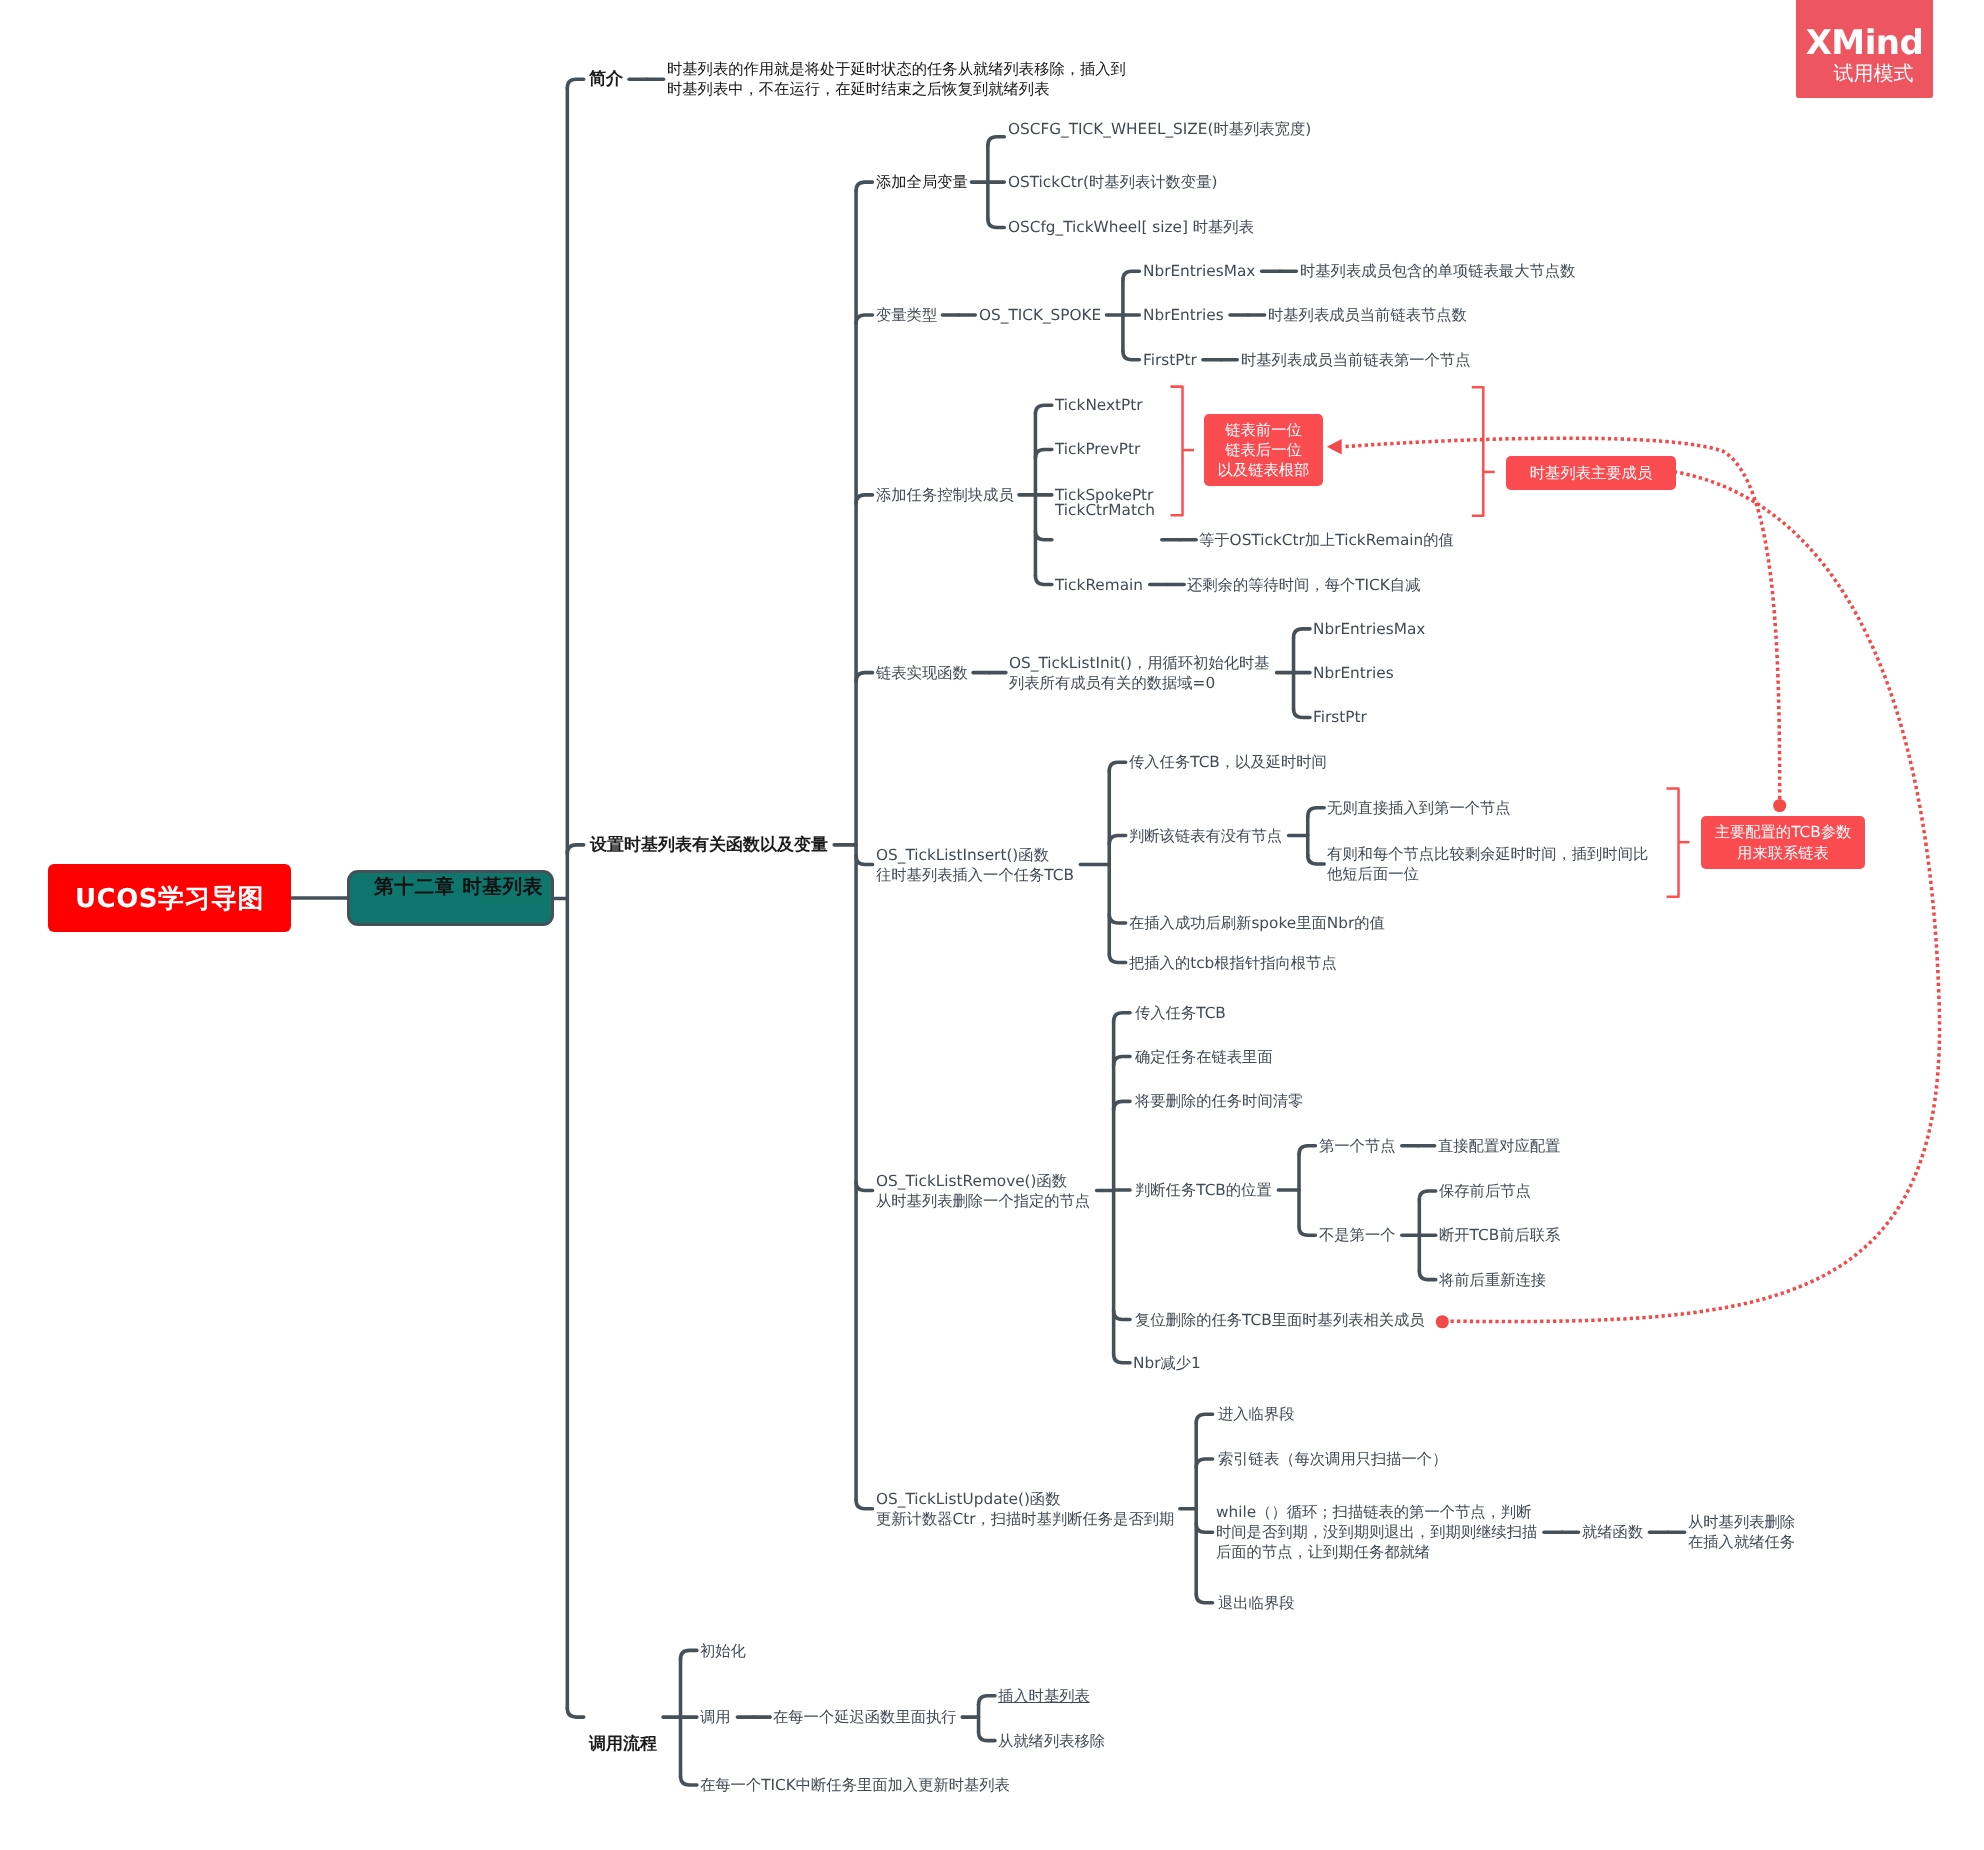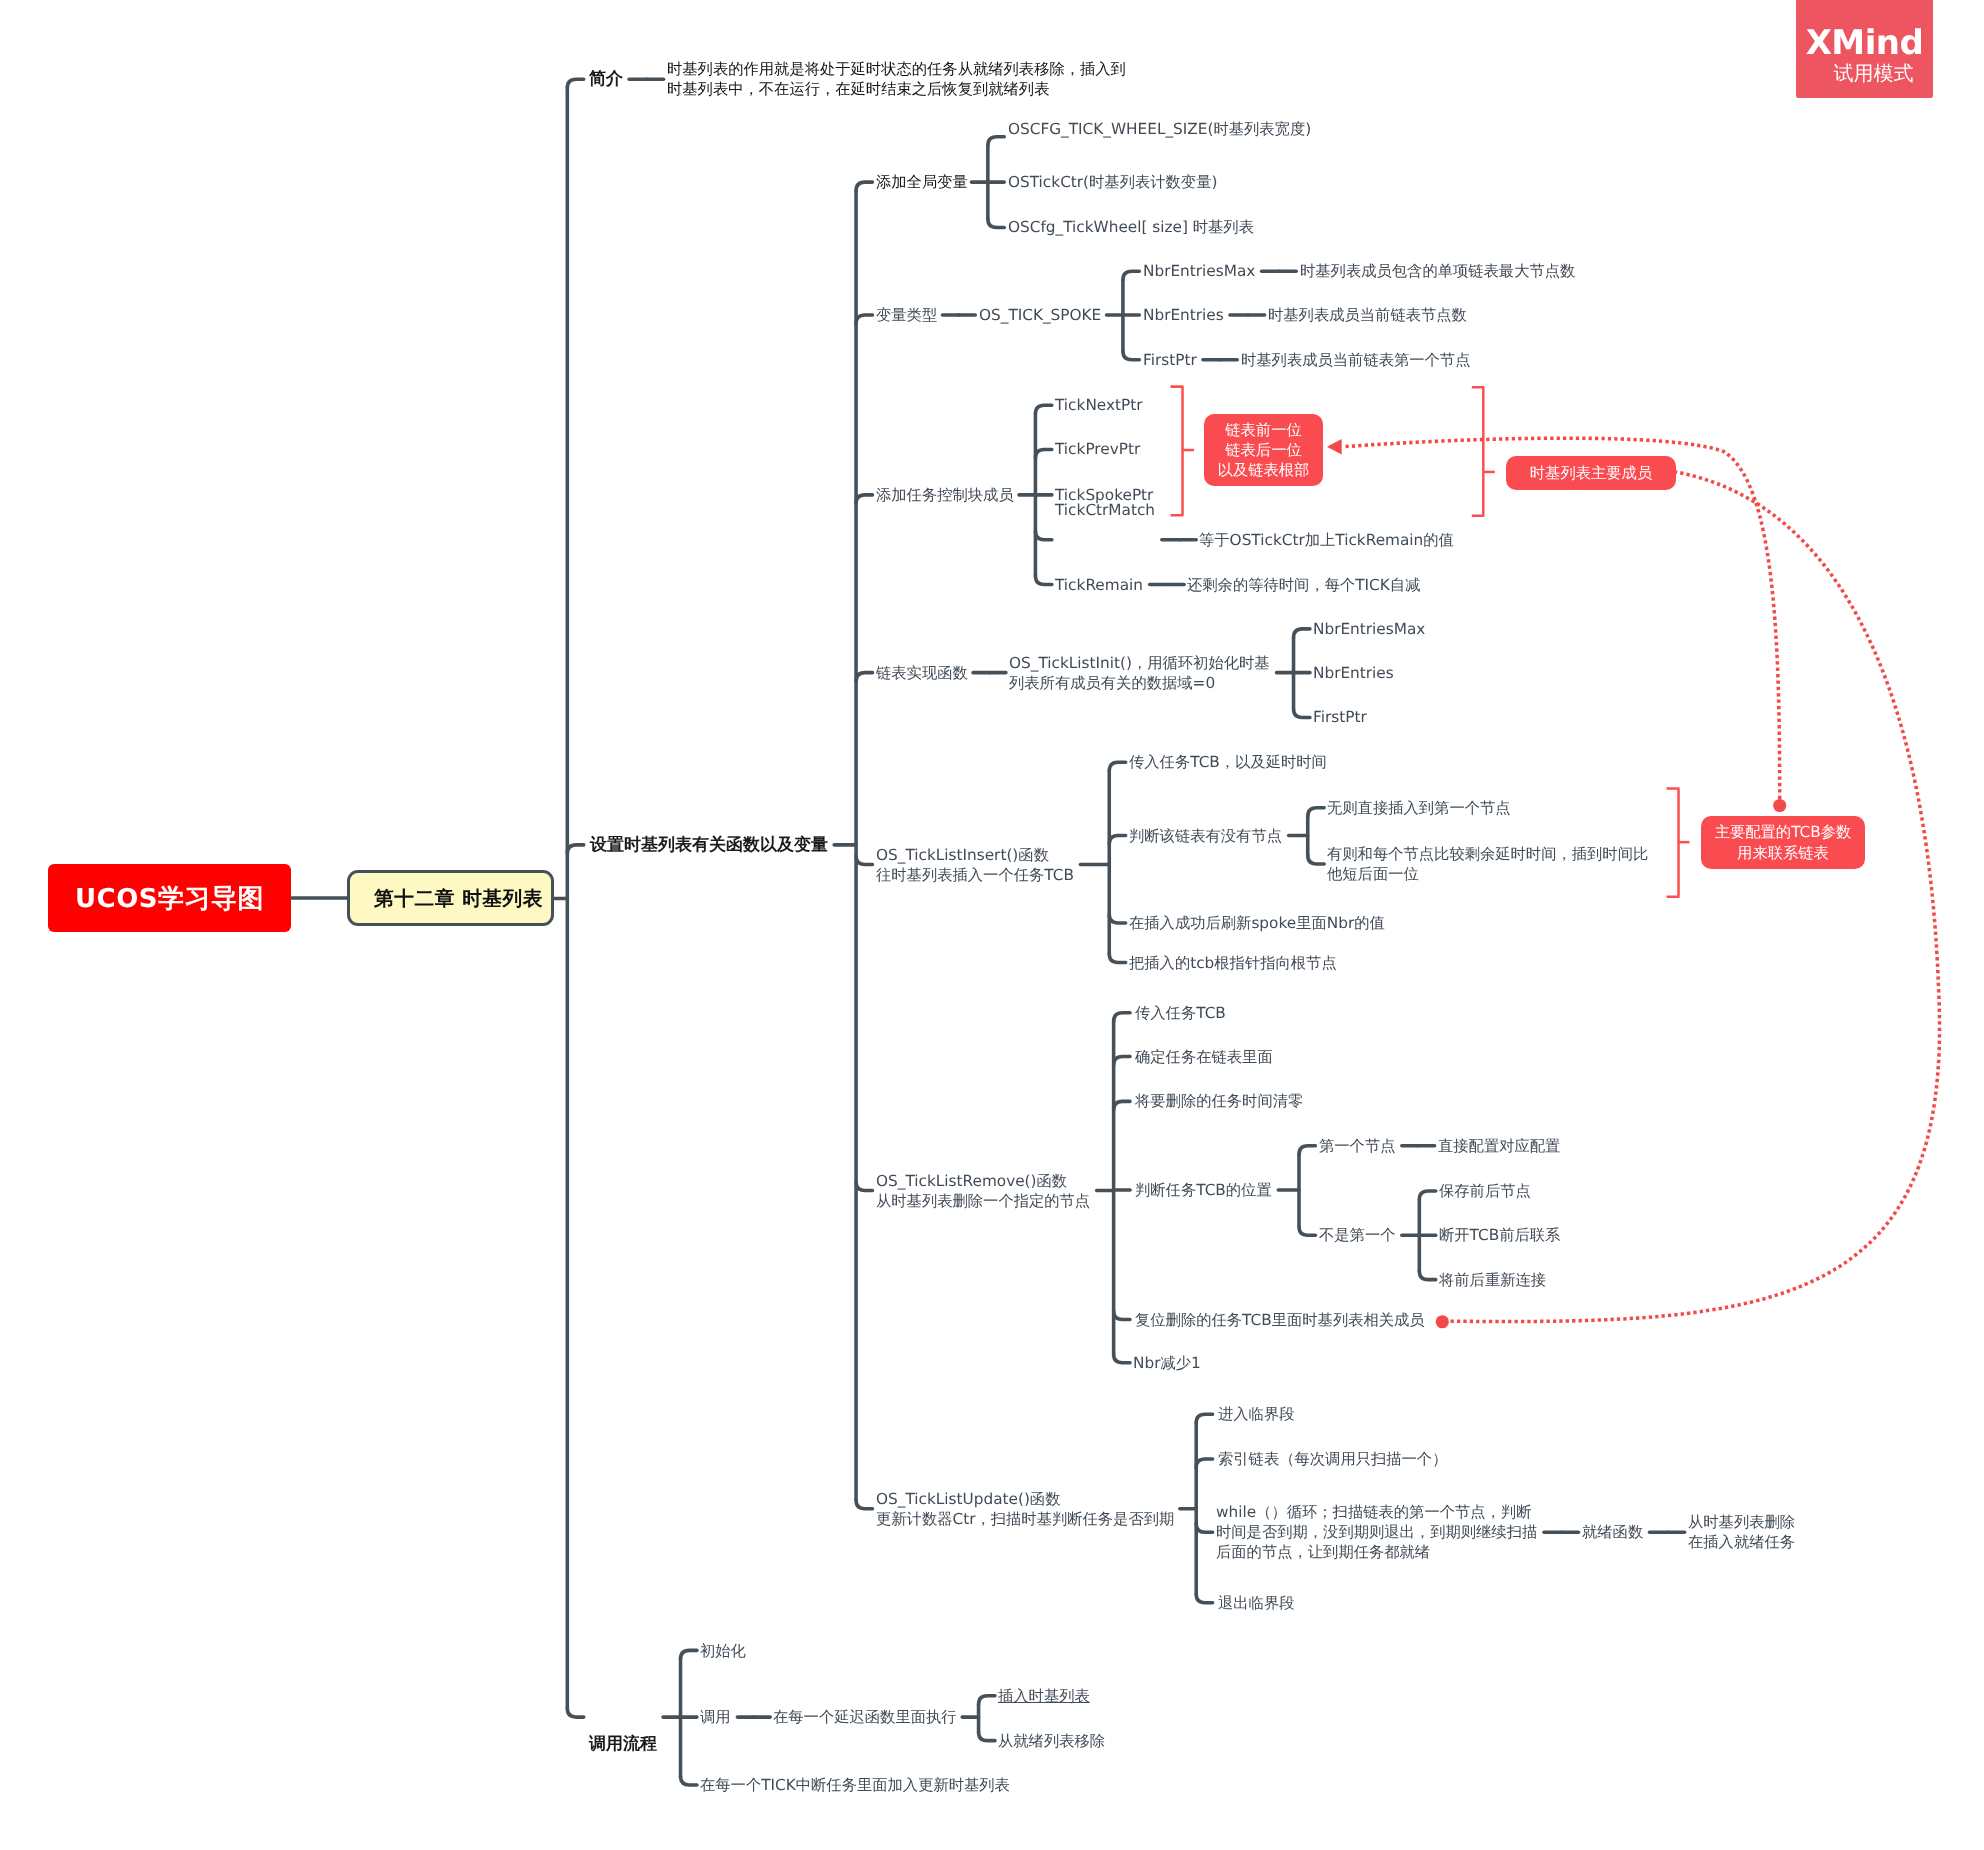--- a/index.html
+++ b/index.html
@@ -8,24 +8,24 @@
        font-family:"DejaVu Sans","Liberation Sans",sans-serif;
        -webkit-font-smoothing:antialiased;text-rendering:geometricPrecision;}
   #stage{position:relative;width:1985px;height:1850px;background:#FFFFFF;}
   svg#links{position:absolute;left:0;top:0;width:1985px;height:1850px;}
   .node{position:absolute;white-space:pre;color:#414B56;line-height:1.32;letter-spacing:0px;}
   .node.b{font-weight:700;color:#1b1b1b;}
   .node.dk{color:#151515;}
   .root-node{position:absolute;background:#FF0000;color:#FFFFFF;border-radius:6px;
              display:flex;align-items:center;justify-content:center;font-weight:700;
              letter-spacing:0.5px;}
-  .topic-node{position:absolute;background:#fef9c3;border:3.8px solid #465058;border-radius:11px;
-              display:flex;align-items:center;justify-content:center;font-weight:700;color:#111111;
+  .topic-node{position:absolute;background:#0f766e;border:3.8px solid #465058;border-radius:11px;
+              display:flex;justify-content:center;font-weight:700;color:#111111;
               box-sizing:border-box;letter-spacing:0.5px;padding-left:16px;}
-  .callout{position:absolute;background:#FA4B51;color:#FFFFFF;border-radius:10px;
+  .callout{position:absolute;background:#FA4B51;color:#FFFFFF;border-radius:5px;
            display:flex;flex-direction:column;align-items:center;justify-content:center;
            text-align:center;line-height:1.32;box-sizing:border-box;}
   .wm{position:absolute;left:1796px;top:0px;width:137px;height:98px;background:#ED5560;color:#FFFFFF;border-radius:0 0 2.2px 2.2px;}
   .wm-brand{position:absolute;left:0;right:0;top:26px;text-align:center;font-weight:700;font-size:34px;letter-spacing:-0.5px;line-height:1;}
   .wm-mode{position:absolute;left:0;right:0;top:63px;text-align:center;font-size:20px;line-height:1;padding-left:18px;box-sizing:border-box;}
 </style>
 </head>
 <body>
 
 <div id="stage">

